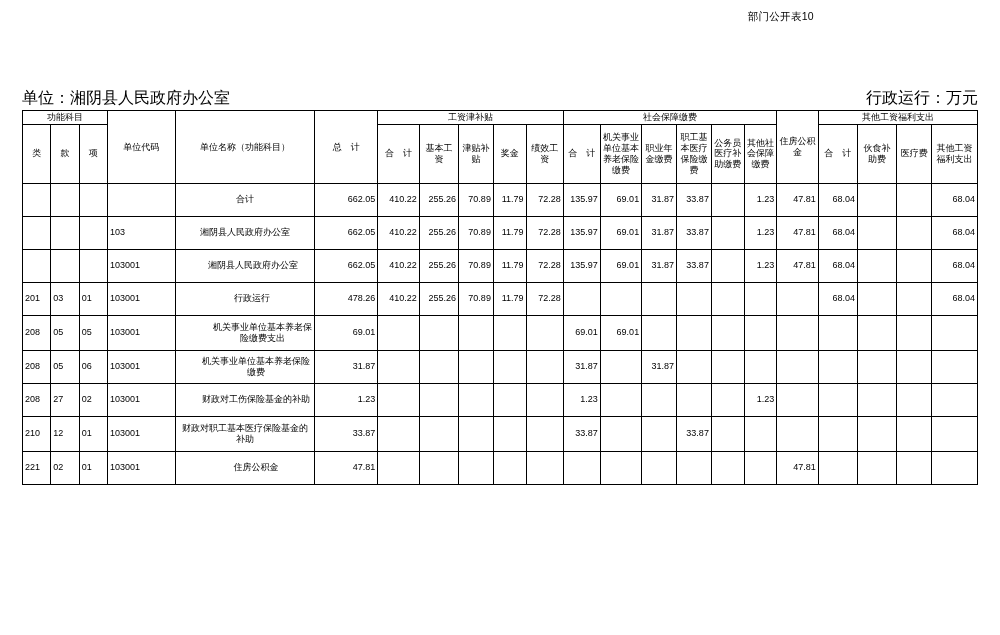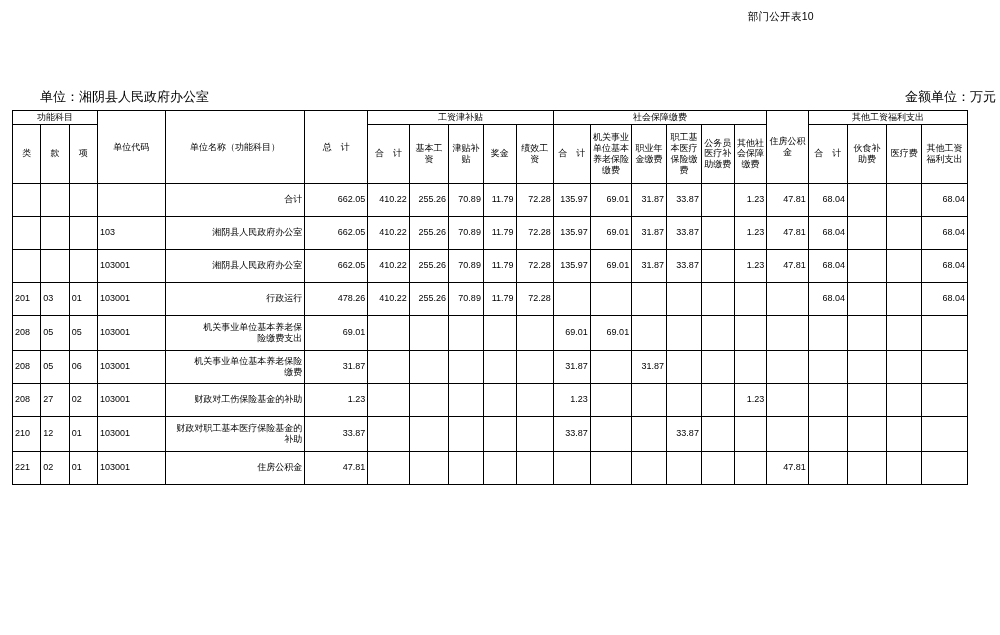--- a/index.html
+++ b/index.html
@@ -37,37 +37,36 @@
     font-weight: bold;
     letter-spacing: 0.4px;
     font-family: "Liberation Serif", serif;
   }
   .meta-row {
     position: absolute;
     top: 88px;
     left: 22px;
     width: 956px;
     height: 14px;
-    font-size: 13px;
-    margin-left: 18px;
+    font-size: 16px;
   }
   .meta-left {
     position: absolute;
     left: 0;
     top: 0;
   }
   .meta-right {
     position: absolute;
     right: 0;
     top: 0;
   }
   table.budget {
     position: absolute;
     top: 110px;
-    left: 12px;
+    left: 22px;
     width: 956px;
     border-collapse: collapse;
     table-layout: fixed;
   }
   table.budget td, table.budget th {
     border: 1px solid #000000;
     font-size: 9px;
     font-weight: normal;
     padding: 1px 2px;
     vertical-align: middle;
@@ -79,21 +78,21 @@
   }
   .h-group {
     font-size: 9.5px;
   }
   .cell-num {
     text-align: right;
     padding-right: 4px;
     height: 30px;
   }
   .cell-txt {
-    text-align: right;
+    text-align: center;
     padding-left: 6px;
   }
   .cell-ctr {
     text-align: left;
   }
   .row-body td {
     height: 30px;
   }
   .row-tall td {
     height: 32px;
@@ -102,21 +101,21 @@
 </head>
 <body>
 
 <div class="page">
 
   <div class="doc-tag">部门公开表10</div>
 
 
   <div class="meta-row">
     <div class="meta-left">单位：湘阴县人民政府办公室</div>
-    <div class="meta-right">金额单位：万元</div>
+    <div class="meta-right">行政运行：万元</div>
   </div>
 
   <table class="budget">
     <colgroup>
       <col style="width:26px">
       <col style="width:26px">
       <col style="width:26px">
       <col style="width:62px">
       <col style="width:128px">
       <col style="width:58px">

